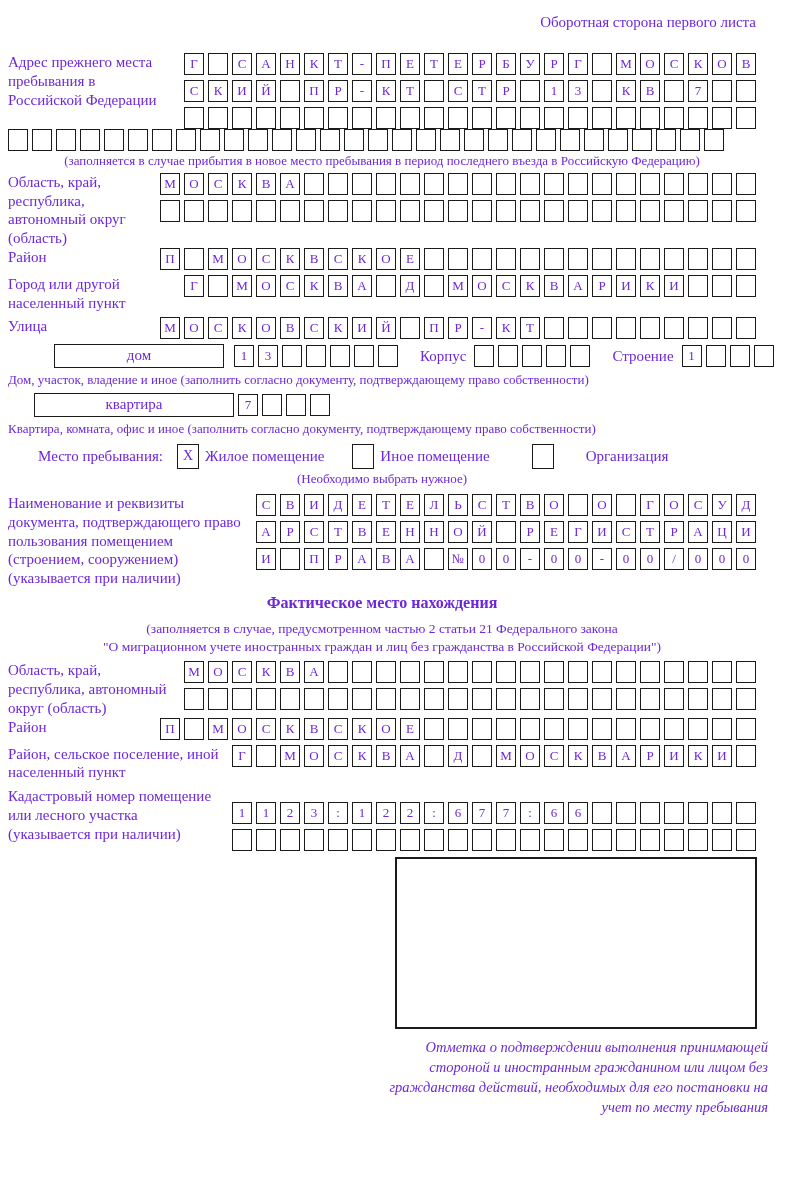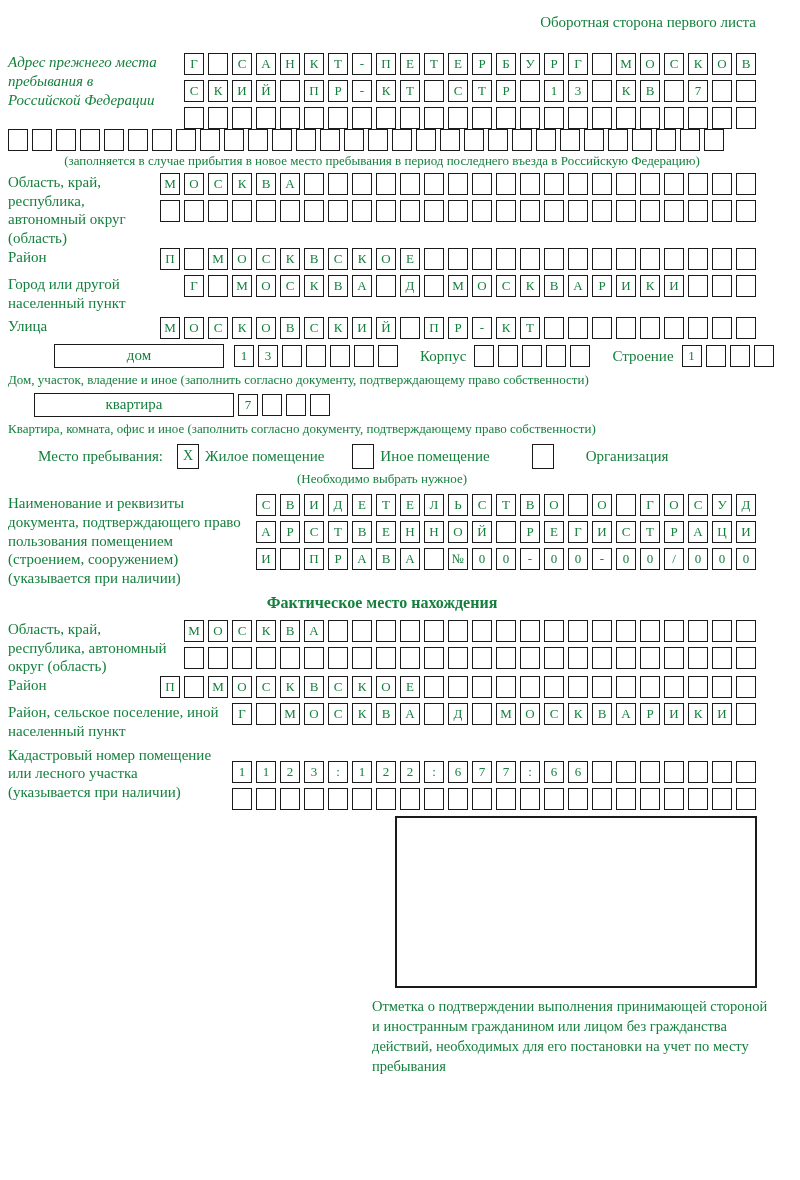--- a/index.html
+++ b/index.html
@@ -1,26 +1,26 @@
 <!DOCTYPE html>
 <html><head>
 <meta charset="utf-8">
 <style>
   html,body{margin:0;padding:0;background:#fff;}
   .page{
     width:800px;height:1180px;
     box-sizing:border-box;
     padding:14px 44px 0 8px;
     font-family:"Liberation Serif","DejaVu Serif",serif;
-    color:#15803d;background:#fff;overflow:hidden;
+    color:#6d28d9;background:#fff;overflow:hidden;
   }
   .header-note{text-align:right;font-size:15px;margin-bottom:22px;}
   .frow{display:flex;justify-content:space-between;align-items:flex-start;}
   .flabel{font-size:15px;line-height:1.25;}
-  .w155{width:155px;font-style:italic;} .w140{width:140px;} .w160{width:160px;}
+  .w155{width:155px;} .w140{width:140px;} .w160{width:160px;}
   .w170{width:170px;} .w215{width:215px;} .w235{width:235px;}
   .boxcol{display:flex;flex-direction:column;align-items:flex-end;}
   .boxes{display:flex;gap:4px;margin-bottom:5px;}
   .boxes:last-child{margin-bottom:0;}
   .cell{
     width:20px;height:22px;box-sizing:border-box;
     border:1.5px solid #1b1b1b;
     font-size:13px;line-height:19px;text-align:center;
     background:#fff;flex:0 0 auto;overflow:hidden;
   }
@@ -41,22 +41,22 @@
   .stay-row .cell{width:22px;height:25px;line-height:22px;font-size:14px;margin-left:14px;}
   .stay-row .opt-label{margin-left:6px;white-space:nowrap;}
   .doc-block{margin-top:6px;}
   .actual-captions{font-size:13.5px;text-align:center;line-height:1.35;margin-bottom:5px;}
   .offset-top{margin-top:15px;}
   .stamp-box{
     width:362px;height:172px;box-sizing:border-box;
     border:2px solid #1b1b1b;margin:6px 0 8px 387px;background:#fff;
   }
   .stamp-caption{
-    width:396px;margin-left:364px;text-align:left;
-    font-size:14.5px;line-height:1.38;
+    width:396px;margin-left:364px;text-align:right;
+    font-size:14.5px;line-height:1.38;font-style:italic;
   }
 </style>
 </head>
 <body>
 
 <div class="page">
 
   <div class="header-note">Оборотная сторона первого листа</div>
 
   <div class="frow">
@@ -449,20 +449,24 @@
           <span class="cell">0</span>
           <span class="cell">/</span>
           <span class="cell">0</span>
           <span class="cell">0</span>
           <span class="cell">0</span>
         </div>
     </div>
   </div>
 
   <div class="sec-title">Фактическое место нахождения</div>
+  <div class="actual-captions">
+    <div>(заполняется в случае, предусмотренном частью 2 статьи 21 Федерального закона</div>
+    <div>"О миграционном учете иностранных граждан и лиц без гражданства в Российской Федерации")</div>
+  </div>
 
   <div class="frow">
     <div class="flabel w170">Область, край, республика, автономный округ (область)</div>
     <div class="boxcol">
       <div class="boxes">
           <span class="cell">М</span>
           <span class="cell">О</span>
           <span class="cell">С</span>
           <span class="cell">К</span>
           <span class="cell">В</span>

